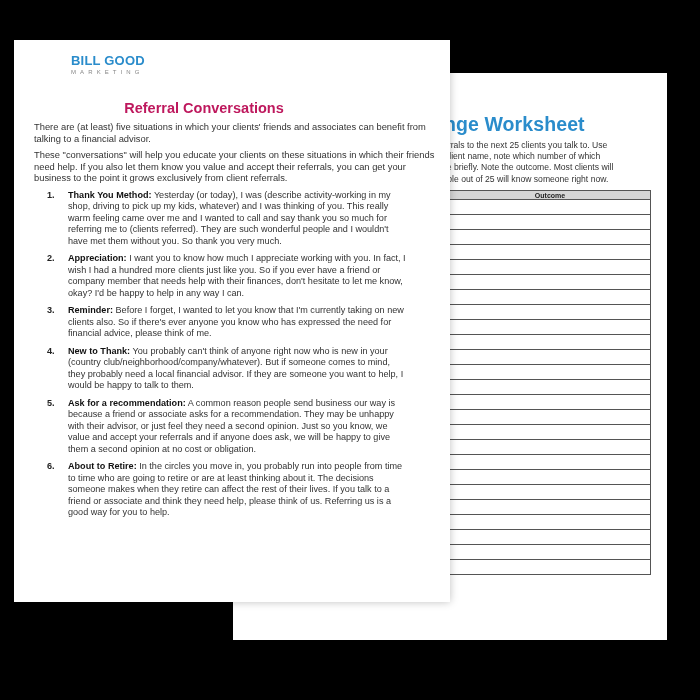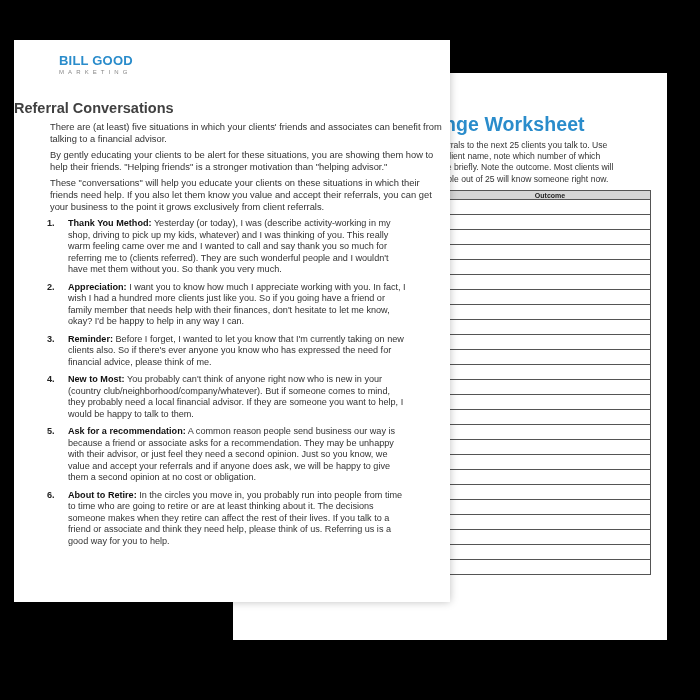--- a/index.html
+++ b/index.html
@@ -26,29 +26,29 @@
   }
   #worksheet-table th {
     background:#d6d6d6; font-size:7px; font-weight:bold; color:#222; height:8px; padding:0;
     border:1px solid #555; text-align:center;
   }
   #worksheet-table td { height:14px; border:1px solid #555; padding:0; }
   #worksheet-table td.num, #worksheet-table th.num { width:8px; border-left:none; }
 
   
   #front-page { left:14px; top:40px; width:436px; height:562px; }
-  #logo { position:absolute; left:45px; top:14px; }
+  #logo { position:absolute; left:57px; top:14px; }
   #logo-main { font-size:13px; font-weight:bold; color:#2a8ccb; letter-spacing:0.2px; line-height:14px; }
   #logo-sub { font-size:6px; color:#888; letter-spacing:4.1px; line-height:8px; }
   #front-title {
-    position:absolute; left:0; width:380px; top:60px; 
-    font-size:14.5px; font-weight:bold; color:#404040;
+    position:absolute; left:0; width:380px; top:60px; text-align:center;
+    font-size:14.5px; font-weight:bold; color:#be185d;
   }
   #front-body { position:absolute; left:20px; top:82px; width:410px; color:#333; font-size:9.35px; line-height:11.6px; }
-  #front-body p { margin:0 0 5px 16px; }
+  #front-body p { margin:0 0 5px 0; }
   ol.items { margin:0; padding:0; list-style:none; }
   ol.items li { position:relative; padding-left:34px; margin:0 0 6px 0; font-size:9.1px; line-height:11.5px; width:340px; }
   ol.items li .n { position:absolute; left:13px; top:0; font-weight:bold; color:#222; }
   ol.items li b { color:#111;text-align:right; }
 </style>
 </head>
 <body>
 
 <div class="page" id="back-page">
   <div id="back-title">enge Worksheet</div>
@@ -171,24 +171,23 @@
 </div>
 
 <div class="page" id="front-page">
   <div id="logo">
     <div id="logo-main">BILL GOOD</div>
     <div id="logo-sub">MARKETING</div>
   </div>
   <div id="front-title">Referral Conversations</div>
   <div id="front-body">
     <p>There are (at least) five situations in which your clients' friends and associates can benefit from talking to a financial advisor.</p>
-    <p>By gently educating your clients to be alert for these situations, you are showing them how to help their friends. "Helping friends" is a stronger motivation than "helping advisor."</p>
     <p>These "conversations" will help you educate your clients on these situations in which their friends need help. If you also let them know you value and accept their referrals, you can get your business to the point it grows exclusively from client referrals.</p>
     <ol class="items">
       <li><span class="n">1.</span><b>Thank You Method:</b><span> Yesterday (or today), I was (describe activity-working in my shop, driving to pick up my kids, whatever) and I was thinking of you.  This really warm feeling came over me and I wanted to call and say thank you so much for referring me to (clients referred). They are such wonderful people and I wouldn't have met them without you. So thank you very much.</span></li>
-      <li><span class="n">2.</span><b>Appreciation:</b><span> I want you to know how much I appreciate working with you. In fact, I wish I had a hundred more clients just like you. So if you going have a friend or family member that needs help with their finances, don't hesitate to let me know, okay? I'd be happy to help in any way I can.</span></li>
+      <li><span class="n">2.</span><b>Appreciation:</b><span> I want you to know how much I appreciate working with you. In fact, I wish I had a hundred more clients just like you. So if you ever have a friend or company member that needs help with their finances, don't hesitate to let me know, okay? I'd be happy to help in any way I can.</span></li>
       <li><span class="n">3.</span><b>Reminder:</b><span> Before I forget, I wanted to let you know that I'm currently taking on new clients also. So if there's ever anyone you know who has expressed the need for financial advice, please think of me.</span></li>
-      <li><span class="n">4.</span><b>New to Most:</b><span> You probably can't think of anyone right now who is new in your (country club/neighborhood/company/whatever).  But if someone comes to mind, they probably need a local financial advisor. If they are someone you want to help, I would be happy to talk to them.</span></li>
+      <li><span class="n">4.</span><b>New to Thank:</b><span> You probably can't think of anyone right now who is new in your (country club/neighborhood/company/whatever).  But if someone comes to mind, they probably need a local financial advisor. If they are someone you want to help, I would be happy to talk to them.</span></li>
       <li><span class="n">5.</span><b>Ask for a recommendation:</b><span> A common reason people send business our way is because a friend or associate asks for a recommendation. They may be unhappy with their advisor, or just feel they need a second opinion. Just so you know, we value and accept your referrals and if anyone does ask, we will be happy to give them a second opinion at no cost or obligation.</span></li>
       <li><span class="n">6.</span><b>About to Retire:</b><span> In the circles you move in, you probably run into people from time to time who are going to retire or are at least thinking about it. The decisions someone makes when they retire can affect the rest of their lives. If you talk to a friend or associate and think they need help, please think of us. Referring us is a good way for you to help.</span></li>
     </ol>
   </div>
 </div>
 
 </body></html>

